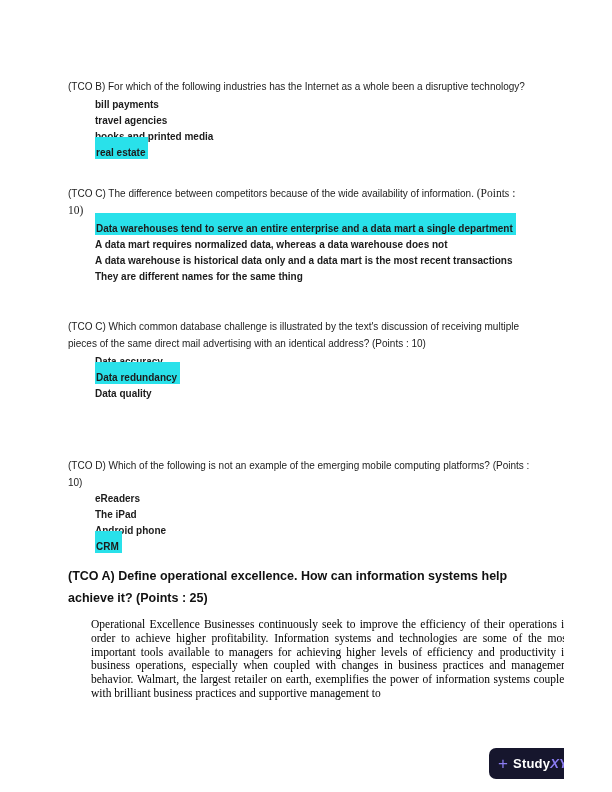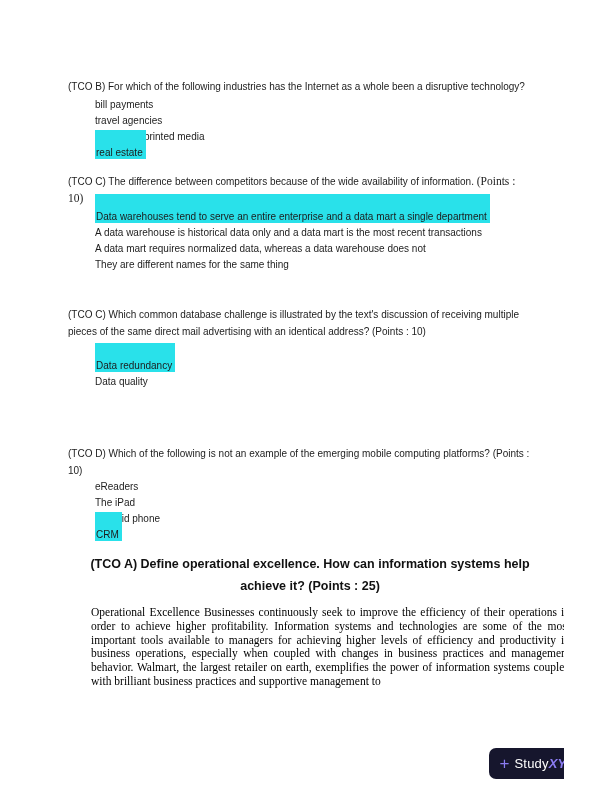--- a/index.html
+++ b/index.html
@@ -26,34 +26,34 @@
   }
   .serif {
     font-family: "Liberation Serif", serif;
     font-size: 11.5px;
   }
   .options { padding-left: 27px; }
   .option {
     font-size: 10px;
     line-height: 16px;
     white-space: nowrap;
+    font-weight: bold;
   }
   .opt-text { padding: 1px 2px 1px 0; }
-  .hl { background: var(--highlight, #29e1ea); padding: 17px 3px 1px 1px; }
-  .q2 { margin-top: 12px; }
+  .hl { background: var(--highlight, #29e1ea); padding: 10px 3px 1px 1px; }
+  .q2 { margin-top: 24px; }
   .q3 { margin-top: 33px; }
   .q4 { margin-top: 55px; }
   .opts-gap { margin-top: 2px; }
   .essay-heading {
     margin-top: 10px;
     font-size: 12.5px;
     font-weight: bold;
     line-height: 22px;
     color: #111111;
-    text-align: center;
   }
   .essay-heading .q-line {
     font-size: 12.5px;
     font-weight: bold;
     line-height: 22px;
     color: #111111;
   }
   .essay-paragraph {
     margin-top: 9px;
     font-family: "Liberation Serif", serif;
@@ -79,21 +79,21 @@
   .logo-plus {
     color: var(--logo_accent, #8b7cf2);
     font-size: 17px;
     font-weight: 400;
     margin-right: 5px;
     line-height: 1;
   }
   .logo-study {
     color: var(--logo_text, #ffffff);
     font-size: 13px;
-    font-weight: normal;
+    font-weight: bold;
     letter-spacing: 0.2px;
   }
   .logo-xy {
     color: var(--logo_accent, #8b7cf2);
     font-size: 13px;
     font-weight: bold;
     letter-spacing: 0.2px;
     font-style: italic;
   }
 </style>
@@ -111,22 +111,22 @@
         <div class="option"><span class="opt-text">books and printed media</span></div>
         <div class="option"><span class="opt-text hl">real estate</span></div>
       </div>
     </section>
 
     <section class="question q2">
       <div class="q-line"><span>(TCO C) The difference between competitors because of the wide availability of information. </span><span class="serif">(Points :</span></div>
       <div class="q-line serif">10)</div>
       <div class="options opts-gap">
         <div class="option"><span class="opt-text hl">Data warehouses tend to serve an entire enterprise and a data mart a single department</span></div>
+        <div class="option"><span class="opt-text">A data mart requires normalized data, whereas a data warehouse does not</span></div>
         <div class="option"><span class="opt-text">A data warehouse is historical data only and a data mart is the most recent transactions</span></div>
-        <div class="option"><span class="opt-text">A data mart requires normalized data, whereas a data warehouse does not</span></div>
         <div class="option"><span class="opt-text">They are different names for the same thing</span></div>
       </div>
     </section>
 
     <section class="question q3">
       <div class="q-line">(TCO C) Which common database challenge is illustrated by the text's discussion of receiving multiple</div>
       <div class="q-line">pieces of the same direct mail advertising with an identical address? (Points : 10)</div>
       <div class="options opts-gap">
         <div class="option"><span class="opt-text">Data accuracy</span></div>
         <div class="option"><span class="opt-text hl">Data redundancy</span></div>

